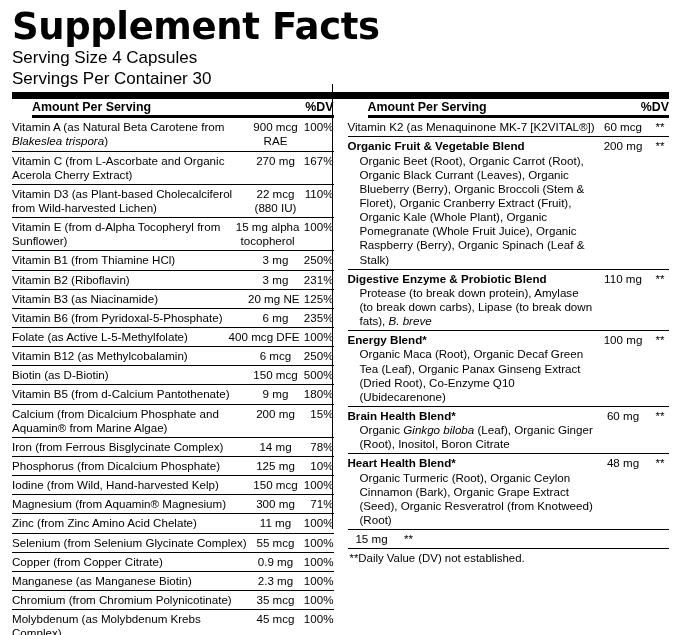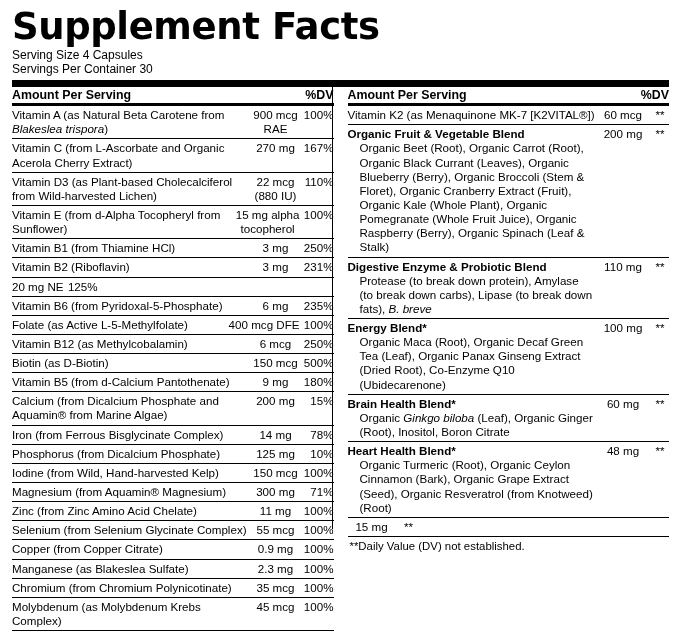--- a/index.html
+++ b/index.html
@@ -20,21 +20,21 @@
   }
   .title {
     font-size: 37px;
     font-weight: bold;
     letter-spacing: -0.4px;
     line-height: 1.05;
     margin: 2px 0 1px 0;
     font-family: "DejaVu Sans", sans-serif;
   }
   .serving-line {
-    font-size: 12px;
+    font-size: 17px;
     line-height: 1.22;
     white-space: nowrap;
   }
   .rule-thick {
     height: 7px;
     background: #000;
     margin: 3px 0 0 0;
   }
   .columns {
     display: flex;
@@ -57,20 +57,21 @@
     background: #000;
   }
   .hdr {
     display: flex;
     justify-content: space-between;
     align-items: flex-end;
     font-size: 12.4px;
     font-weight: bold;
     padding: 1px 0 1px 0;
     border-bottom: 3px solid #000;
+    margin-left: 20px;
   }
   .rows { }
   .row {
     display: flex;
     align-items: flex-start;
     border-bottom: 1px solid #000;
     padding: 2px 0 2px 0;
     font-size: 11.6px;
     line-height: 1.22;
   }
@@ -150,20 +151,21 @@
             <div class="nm">Vitamin B1 (from Thiamine HCl)</div>
             <div class="amt">3 mg</div>
             <div class="dv">250%</div>
           </div>
           <div class="row">
             <div class="nm">Vitamin B2 (Riboflavin)</div>
             <div class="amt">3 mg</div>
             <div class="dv">231%</div>
           </div>
           <div class="row">
+            <div class="nm">Vitamin B3 (as Niacinamide)</div>
             <div class="amt">20 mg NE</div>
             <div class="dv">125%</div>
           </div>
           <div class="row">
             <div class="nm">Vitamin B6 (from Pyridoxal-5-Phosphate)</div>
             <div class="amt">6 mg</div>
             <div class="dv">235%</div>
           </div>
           <div class="row">
             <div class="nm">Folate (as Active L-5-Methylfolate)</div>
@@ -219,21 +221,21 @@
             <div class="nm">Selenium (from Selenium Glycinate Complex)</div>
             <div class="amt">55 mcg</div>
             <div class="dv">100%</div>
           </div>
           <div class="row">
             <div class="nm">Copper (from Copper Citrate)</div>
             <div class="amt">0.9 mg</div>
             <div class="dv">100%</div>
           </div>
           <div class="row">
-            <div class="nm">Manganese (as Blakeslea Sulfate)</div>
+            <div class="nm">Manganese (as Manganese Biotin)</div>
             <div class="amt">2.3 mg</div>
             <div class="dv">100%</div>
           </div>
           <div class="row">
             <div class="nm">Chromium (from Chromium Polynicotinate)</div>
             <div class="amt">35 mcg</div>
             <div class="dv">100%</div>
           </div>
           <div class="row">
             <div class="nm">Molybdenum (as Molybdenum Krebs Complex)</div>

